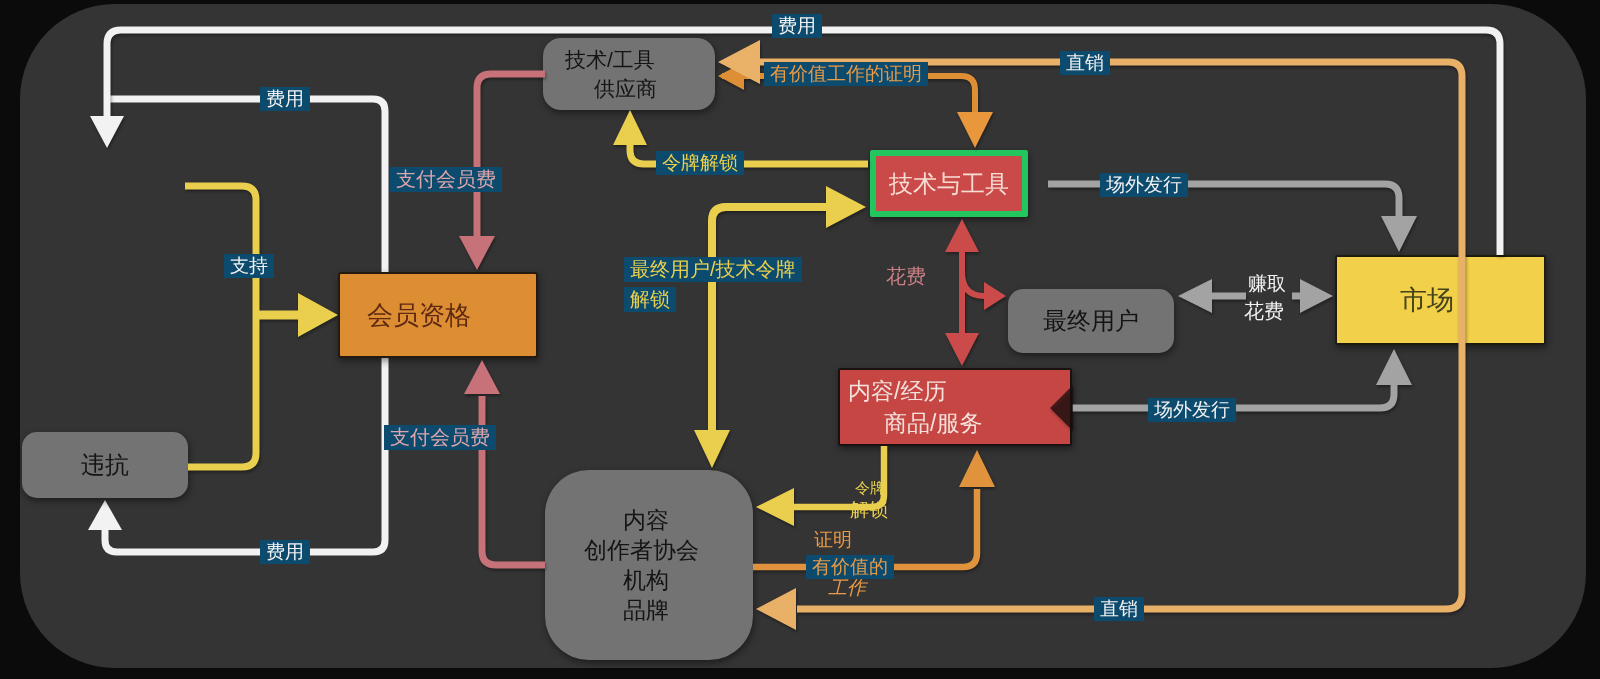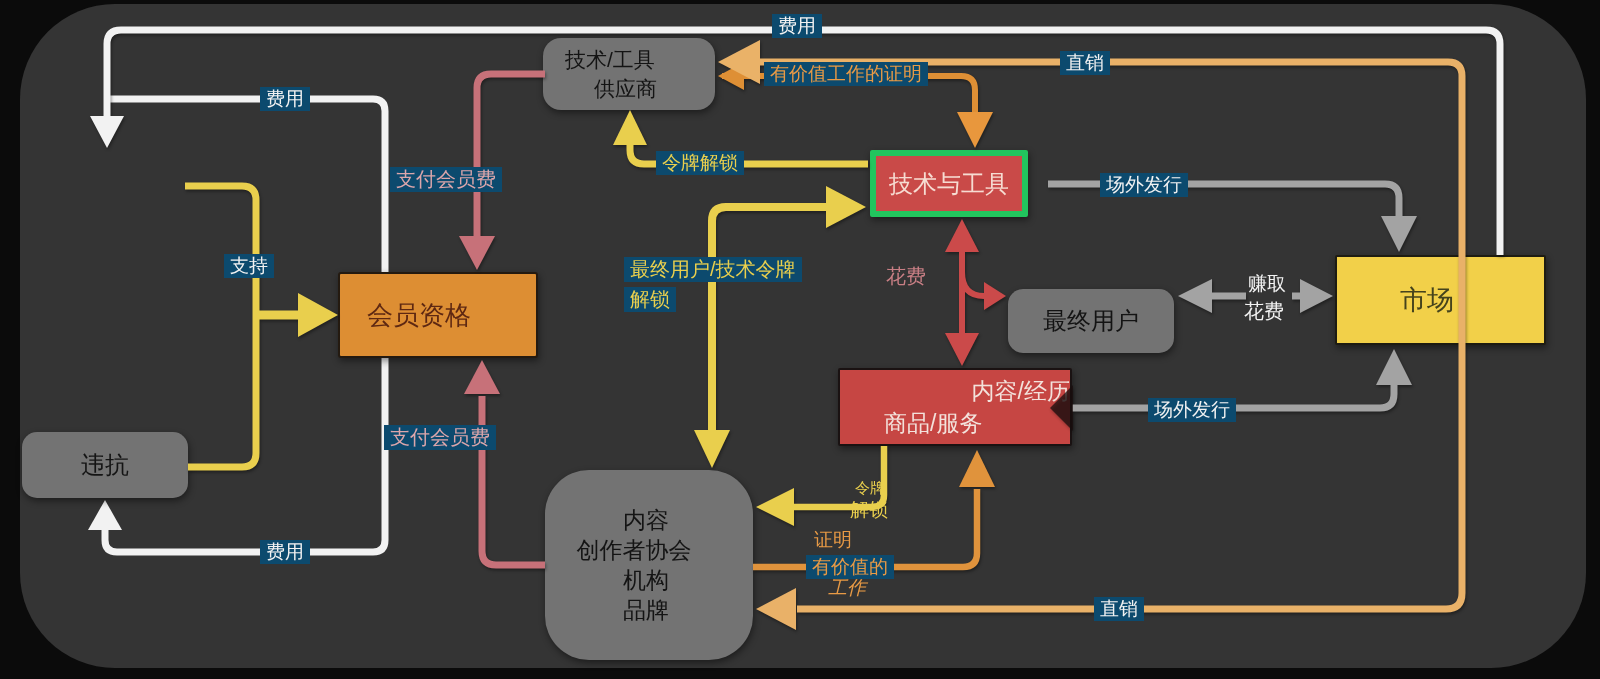--- a/index.html
+++ b/index.html
@@ -50,27 +50,27 @@
 
   <div class="box whitebox ctr" style="left:1008px;top:264px;width:166px;height:64px;font-size:24px;margin-top:25px;">
     <div>最终用户</div>
   </div>
 
   <div class="box ctr" style="left:1335px;top:255px;width:211px;height:90px;background:#f2d049;border:2px solid #1e1c12;border-radius:2px;font-size:27px;color:#45431c;">
     <div style="padding-right:55px;padding-left:28px;">市场</div>
   </div>
 
   <div class="box" style="left:838px;top:368px;width:234px;height:78px;background:#c64643;border:2px solid #1a1212;border-radius:2px;font-size:23px;line-height:32px;color:#f3e2dc;">
-    <div style="padding-left:8px;text-align:right;">内容/经历</div>
+    <div style="padding-left:8px;">内容/经历</div>
     <div style="padding-left:44px;">商品/服务</div>
   </div>
 
   <div class="box whitebox ctr" style="left:545px;top:470px;width:208px;height:190px;border-radius:44px;font-size:23px;line-height:30px;padding-left:36px;">
     <div style="padding-right:42px;">内容</div>
-    <div style="padding-right:42px;transform:translateX(-12px);">创作者协会</div>
+    <div style="padding-right:42px;transform:translateX(-12px);text-align:right;">创作者协会</div>
     <div style="padding-right:42px;">机构</div>
     <div style="padding-right:42px;">品牌</div>
   </div>
 
   <svg class="layer front" viewBox="0 0 1600 679">
 
     <path d="M 1500,255 L 1500,44 Q 1500,30 1486,30 L 121,30 Q 107,30 107,44 L 107,118" fill="none" stroke="#f2f2f2" stroke-width="7"></path>
     <polygon points="107,148 90,116 124,116" fill="#f2f2f2"></polygon>
 
     <path d="M 185,186 L 242,186 Q 256,186 256,200 L 256,453 Q 256,467 242,467 L 188,467" fill="none" stroke="#e9cf4d" stroke-width="7"></path>

